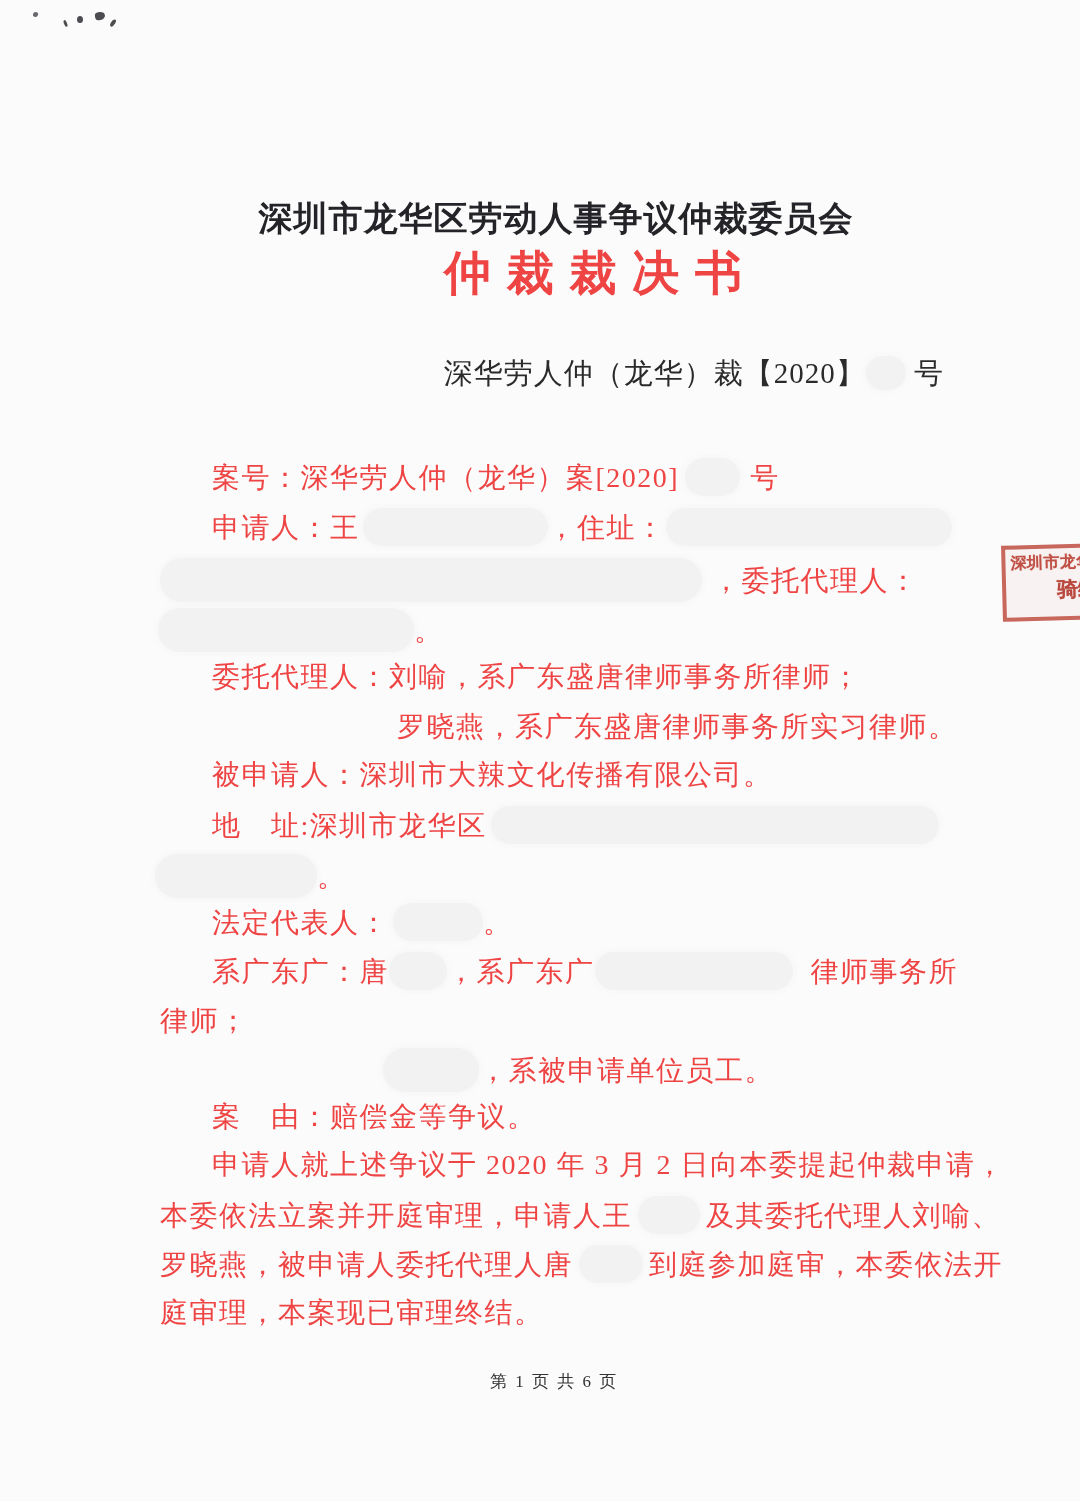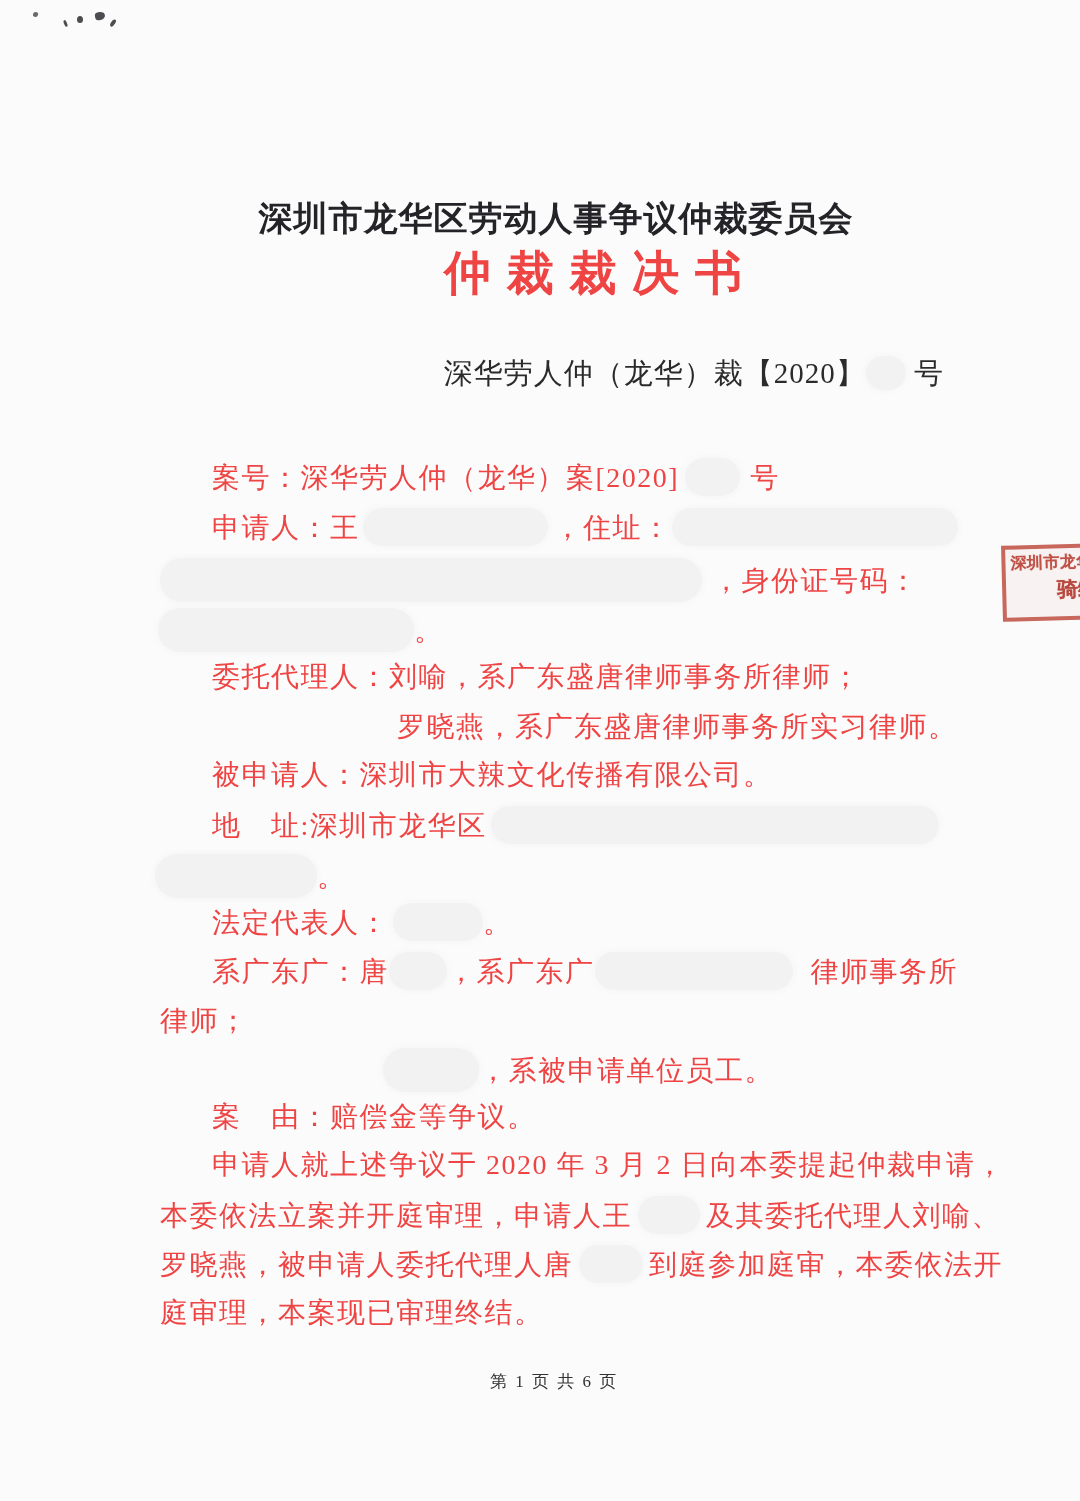--- a/index.html
+++ b/index.html
@@ -85,23 +85,23 @@
   <div class="speck s4"></div>
   <div class="speck s5"></div>
 
   <div class="org-title">深圳市龙华区劳动人事争议仲裁委员会</div>
   <div class="doc-title">仲 裁 裁 决 书</div>
 
   <div class="ref-line"><span>深华劳人仲（龙华）裁【2020】</span><span class="blob" style="width:40px;height:34px;vertical-align:-7px;"></span> <span>号</span></div>
 
   <div class="line" style="top:458px;left:212px;"><span>案号：深华劳人仲（龙华）案[2020]</span><span class="blob" style="width:55px;margin-left:6px;"></span><span style="margin-left:10px;">号</span></div>
 
-  <div class="line" style="top:508px;left:212px;"><span>申请人：王</span><span class="blob" style="width:185px;margin-left:3px;"></span><span style="margin-left:6px;">，住址：</span><span class="blob" style="width:286px;"></span></div>
+  <div class="line" style="top:508px;left:212px;"><span>申请人：王</span><span class="blob" style="width:185px;margin-left:3px;"></span><span style="">，住址：</span><span class="blob" style="width:286px;"></span></div>
 
-  <div class="line" style="top:558px;left:160px;"><span class="blob tall" style="width:542px;"></span><span style="margin-left:10px;">，身份证号码：</span></div>
+  <div class="line" style="top:558px;left:160px;"><span class="blob tall" style="width:542px;"></span><span style="margin-left:10px;">，委托代理人：</span></div>
 
   <div class="line" style="top:608px;left:158px;"><span class="blob tall" style="width:256px;"></span><span>。</span></div>
 
   <div class="line" style="top:658px;left:212px;">委托代理人：刘喻，系广东盛唐律师事务所律师；</div>
 
   <div class="line" style="top:708px;left:397px;">罗晓燕，系广东盛唐律师事务所实习律师。</div>
 
   <div class="line" style="top:756px;left:212px;">被申请人：深圳市大辣文化传播有限公司。</div>
 
   <div class="line" style="top:806px;left:212px;"><span>地　址:深圳市龙华区</span><span class="blob" style="width:448px;margin-left:4px;"></span></div>

